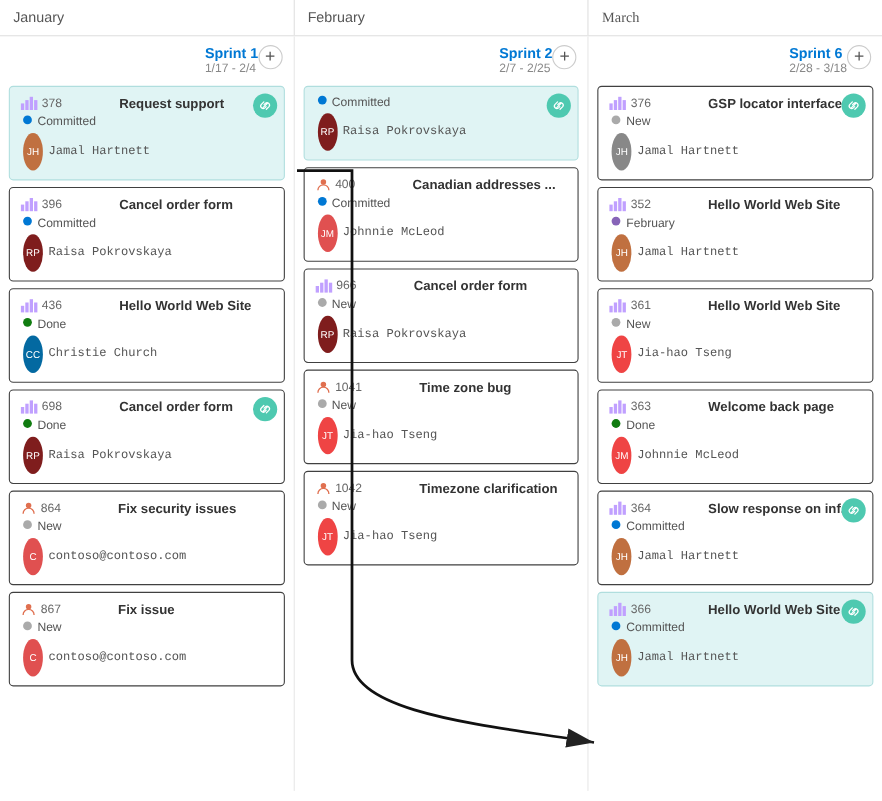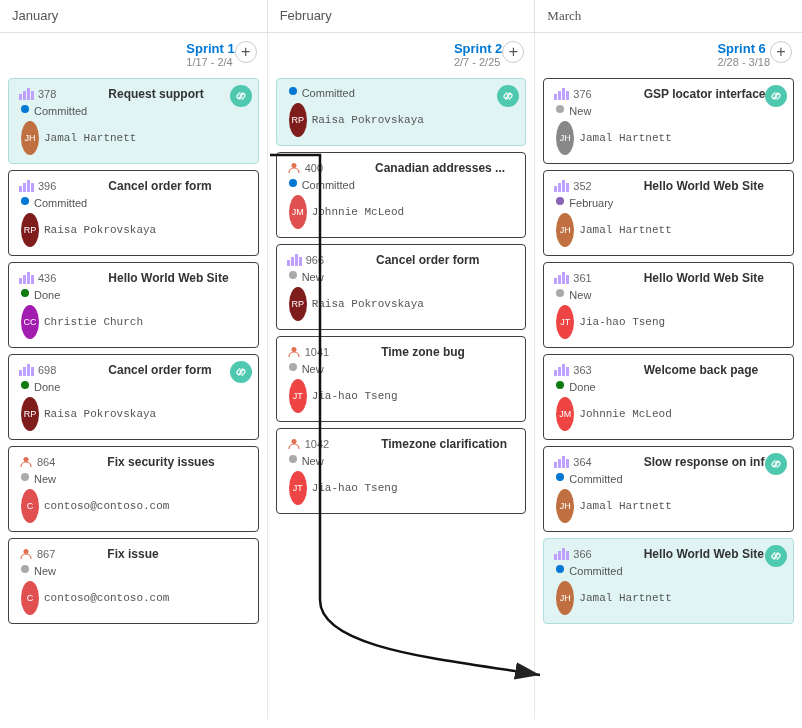--- a/index.html
+++ b/index.html
@@ -134,21 +134,21 @@
       justify-content: center;
       font-size: 9px;
       color: #fff;
       flex-shrink: 0;
       overflow: hidden;
     }
     .avatar.avatar-red { background: #e05050; }
     .avatar.avatar-brown { background: #c07040; }
     .avatar.avatar-gray { background: #888; }
     .avatar.avatar-blue { background: #ef4444; }
-    .avatar.avatar-green { background: #a21caf; }
+    .avatar.avatar-green { background: #0369a1; }
     .avatar.avatar-orange { background: #7f1d1d; }
 
     .assignee-name {
       font-size: 11px;
       color: #555;
       font-family: Liberation Mono, monospace;
     }
 
     .link-badge {
       position: absolute;

